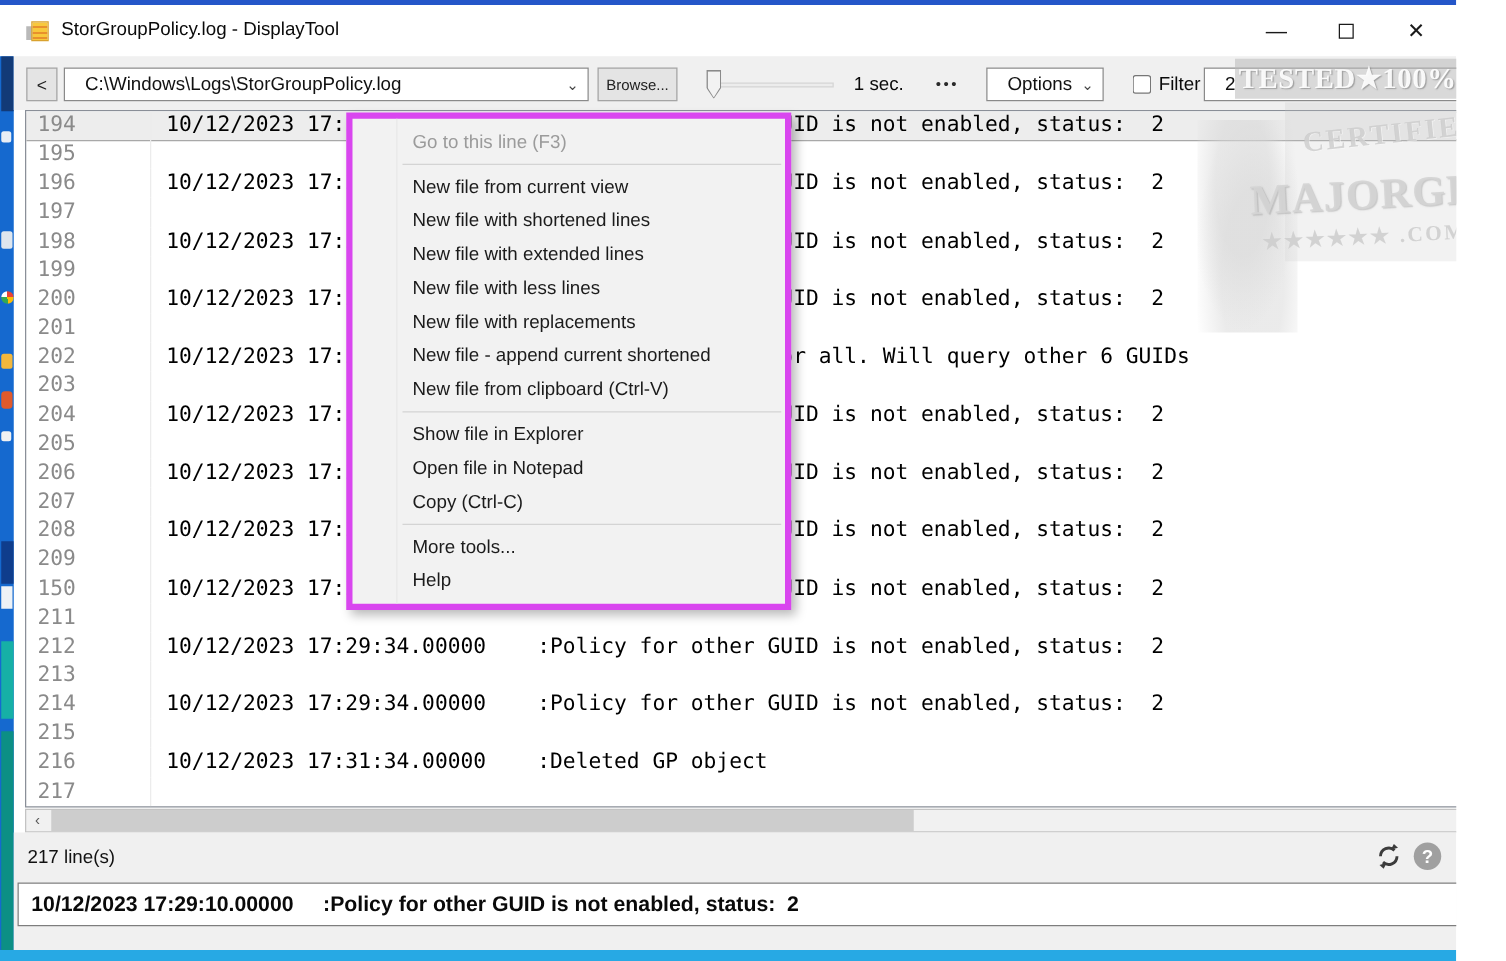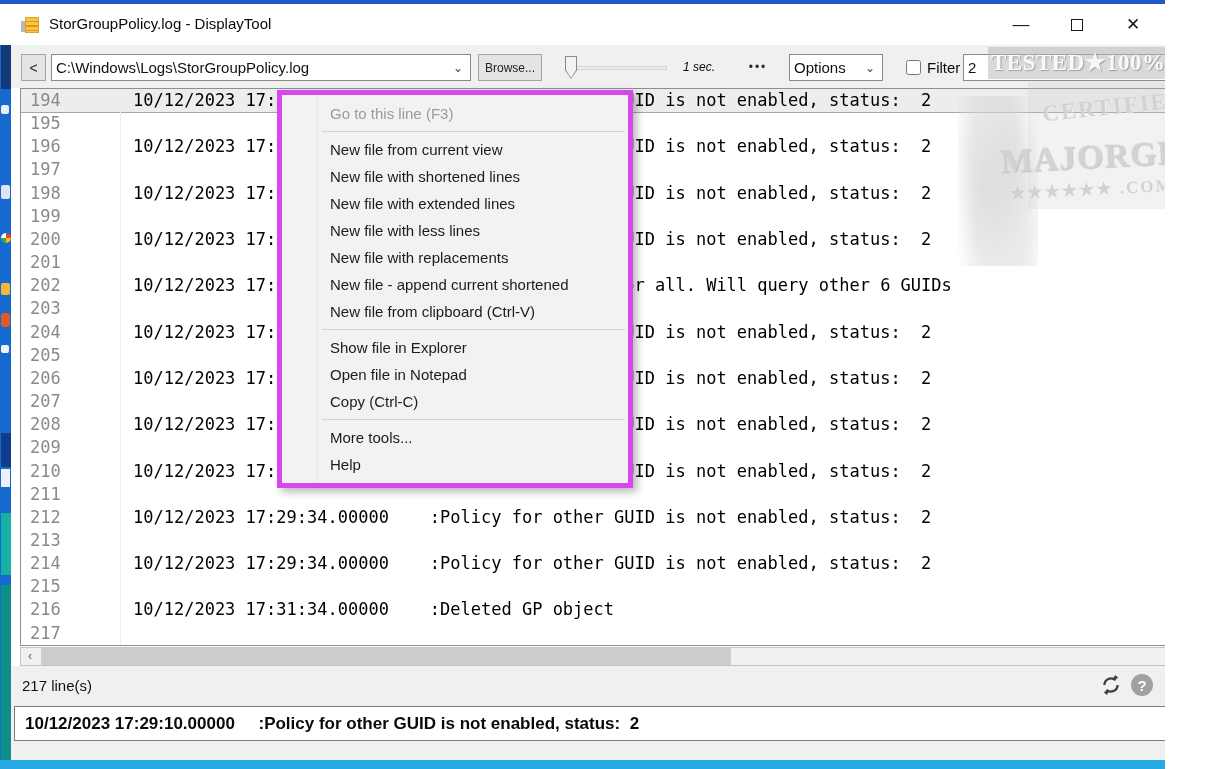--- a/index.html
+++ b/index.html
@@ -25,31 +25,31 @@
              font-size:17px; color:#1a1a1a; }
   .max-square { width:12px; height:12px; border:1.4px solid #1a1a1a; }
 
   
   .toolbar { position:absolute; left:11px; top:45px; right:0; height:43px; background:#f0f0f0; }
   .tb { position:absolute; top:9px; height:27px; }
   .btn { background:#e4e4e4; border:1px solid #a5a5a5; display:flex; align-items:center; justify-content:center;
          font-size:14px; color:#222; }
   .btn-back { left:10px; width:25px; }
   .combo { background:#fff; border:1px solid #8a8a8a; display:flex; align-items:center; font-size:15px;
-           color:#111; padding-left:4px; white-space:nowrap; overflow:hidden; }
+           color:#111; padding-left:16px; white-space:nowrap; overflow:hidden; }
   .combo .chev { margin-left:auto; padding-right:7px; color:#444; font-size:12px; flex:none; }
   .path-combo { left:40px; width:420px; }
   .btn-browse { left:467px; width:64px; font-size:12px; }
   .slider { left:554px; width:102px; }
   .slider .track { position:absolute; left:10px; top:12px; width:92px; height:4px; background:#ececec; border:1px solid #d5d5d5; }
   .thumb-outer { position:absolute; left:0; top:2px; width:12px; height:23px; background:#8a8a8a;
                  clip-path:polygon(0 0,100% 0,100% 62%,50% 100%,0 62%); }
   .thumb-inner { position:absolute; left:1px; top:1px; width:10px; height:21px; background:#f2f2f2;
                  clip-path:polygon(0 0,100% 0,100% 62%,50% 100%,0 62%); }
-  .interval-label { left:672px; line-height:27px; font-size:12px; color:#0a0a0a;font-style:italic; }
+  .interval-label { left:672px; line-height:27px; font-size:15px; color:#0a0a0a; }
   .dots-button { left:730px; width:34px; line-height:27px; text-align:center; font-size:12px;
                  letter-spacing:2px; color:#2a2a2a; }
   .options-combo { left:778px; width:94px; }
   .filter-wrap { left:895px; display:flex; align-items:center; gap:6px; }
   .filter-wrap input { width:15px; height:15px; }
   .filter-wrap .lbl { font-size:15px; color:#0a0a0a; }
   .filter-combo { left:952px; width:239px; }
 
   
   .content-panel { position:absolute; left:20px; top:88px; width:1171px; height:558px; background:#fff;
@@ -194,21 +194,21 @@
         <div class="log-row"><span class="gutter-num">200</span><span class="line-text">10/12/2023 17:29:10.00000    :Policy for other GUID is not enabled, status:  2</span></div>
         <div class="log-row"><span class="gutter-num">201</span><span class="line-text"></span></div>
         <div class="log-row"><span class="gutter-num">202</span><span class="line-text">10/12/2023 17:29:10.00000    :Policy is active for all. Will query other 6 GUIDs</span></div>
         <div class="log-row"><span class="gutter-num">203</span><span class="line-text"></span></div>
         <div class="log-row"><span class="gutter-num">204</span><span class="line-text">10/12/2023 17:29:34.00000    :Policy for other GUID is not enabled, status:  2</span></div>
         <div class="log-row"><span class="gutter-num">205</span><span class="line-text"></span></div>
         <div class="log-row"><span class="gutter-num">206</span><span class="line-text">10/12/2023 17:29:34.00000    :Policy for other GUID is not enabled, status:  2</span></div>
         <div class="log-row"><span class="gutter-num">207</span><span class="line-text"></span></div>
         <div class="log-row"><span class="gutter-num">208</span><span class="line-text">10/12/2023 17:29:34.00000    :Policy for other GUID is not enabled, status:  2</span></div>
         <div class="log-row"><span class="gutter-num">209</span><span class="line-text"></span></div>
-        <div class="log-row"><span class="gutter-num">210</span><span class="line-text">10/12/2023 17:29:34.00000    :Policy for other GUID is not enabled, status:  2</span></div>
+        <div class="log-row"><span class="gutter-num">150</span><span class="line-text">10/12/2023 17:29:34.00000    :Policy for other GUID is not enabled, status:  2</span></div>
         <div class="log-row"><span class="gutter-num">211</span><span class="line-text"></span></div>
         <div class="log-row"><span class="gutter-num">212</span><span class="line-text">10/12/2023 17:29:34.00000    :Policy for other GUID is not enabled, status:  2</span></div>
         <div class="log-row"><span class="gutter-num">213</span><span class="line-text"></span></div>
         <div class="log-row"><span class="gutter-num">214</span><span class="line-text">10/12/2023 17:29:34.00000    :Policy for other GUID is not enabled, status:  2</span></div>
         <div class="log-row"><span class="gutter-num">215</span><span class="line-text"></span></div>
         <div class="log-row"><span class="gutter-num">216</span><span class="line-text">10/12/2023 17:31:34.00000    :Deleted GP object</span></div>
         <div class="log-row"><span class="gutter-num">217</span><span class="line-text"></span></div>
       </div>
     <div class="vscroll">
       <div class="arr arr-up">⌃</div>

